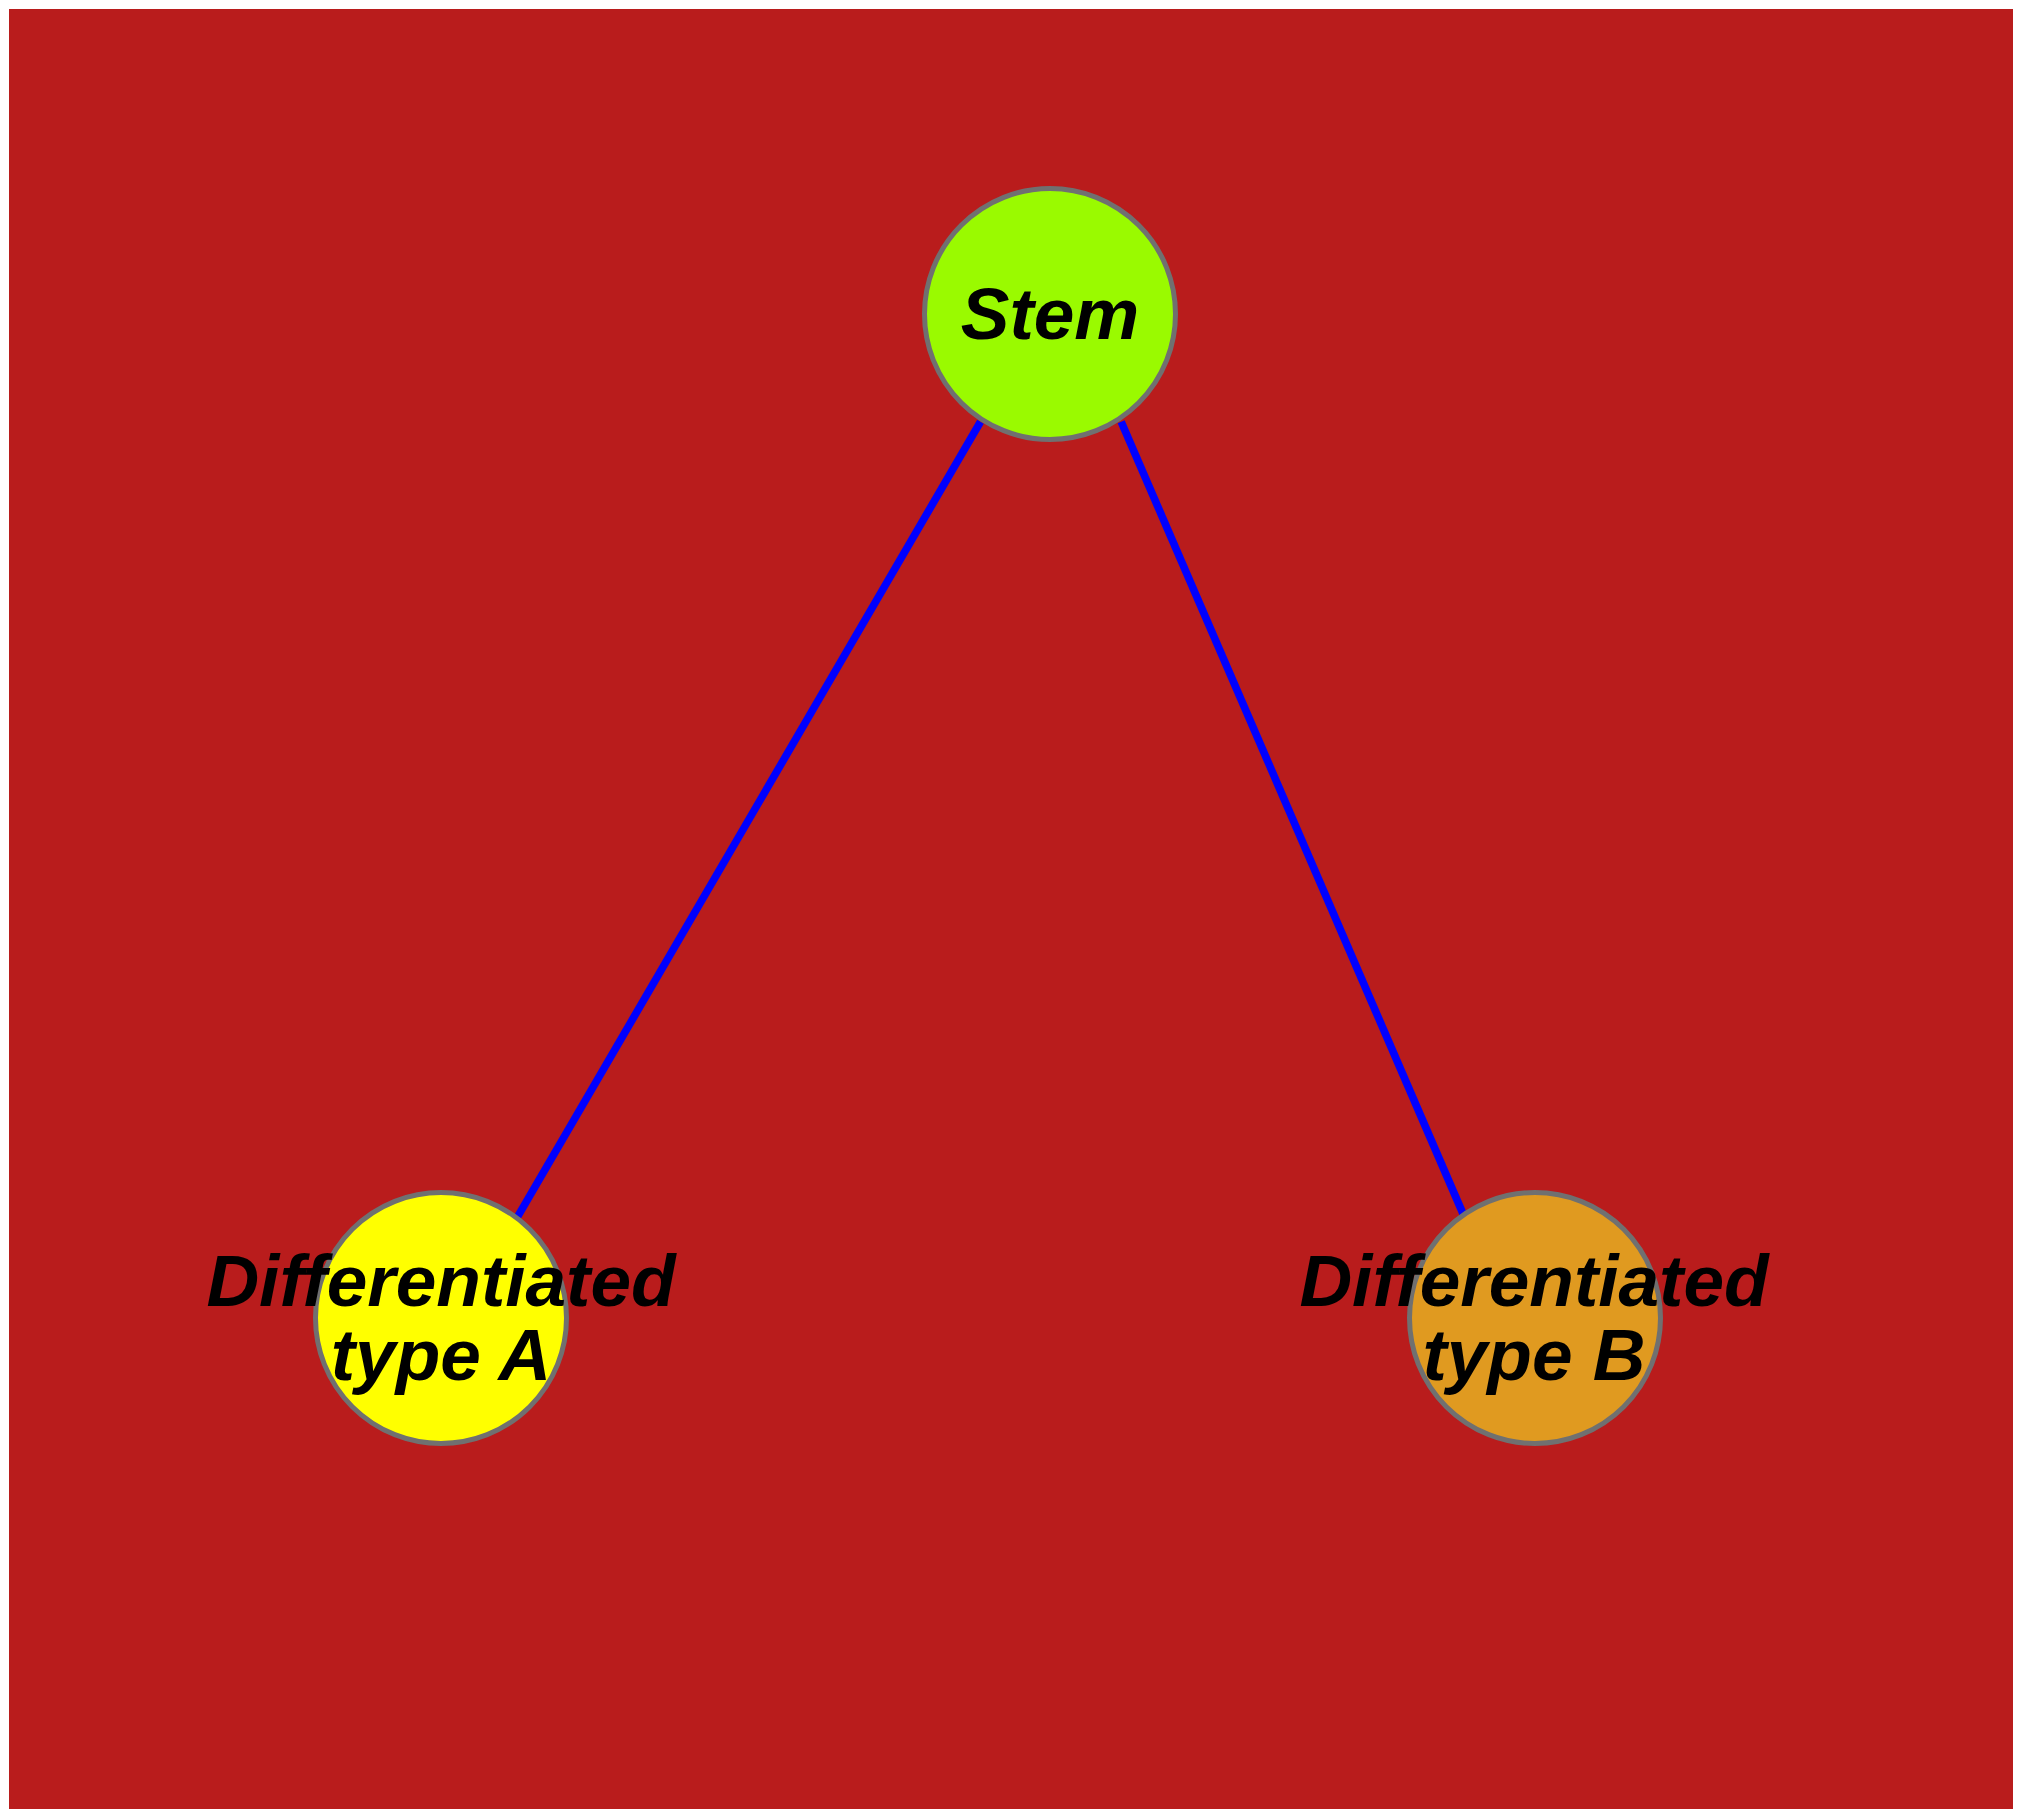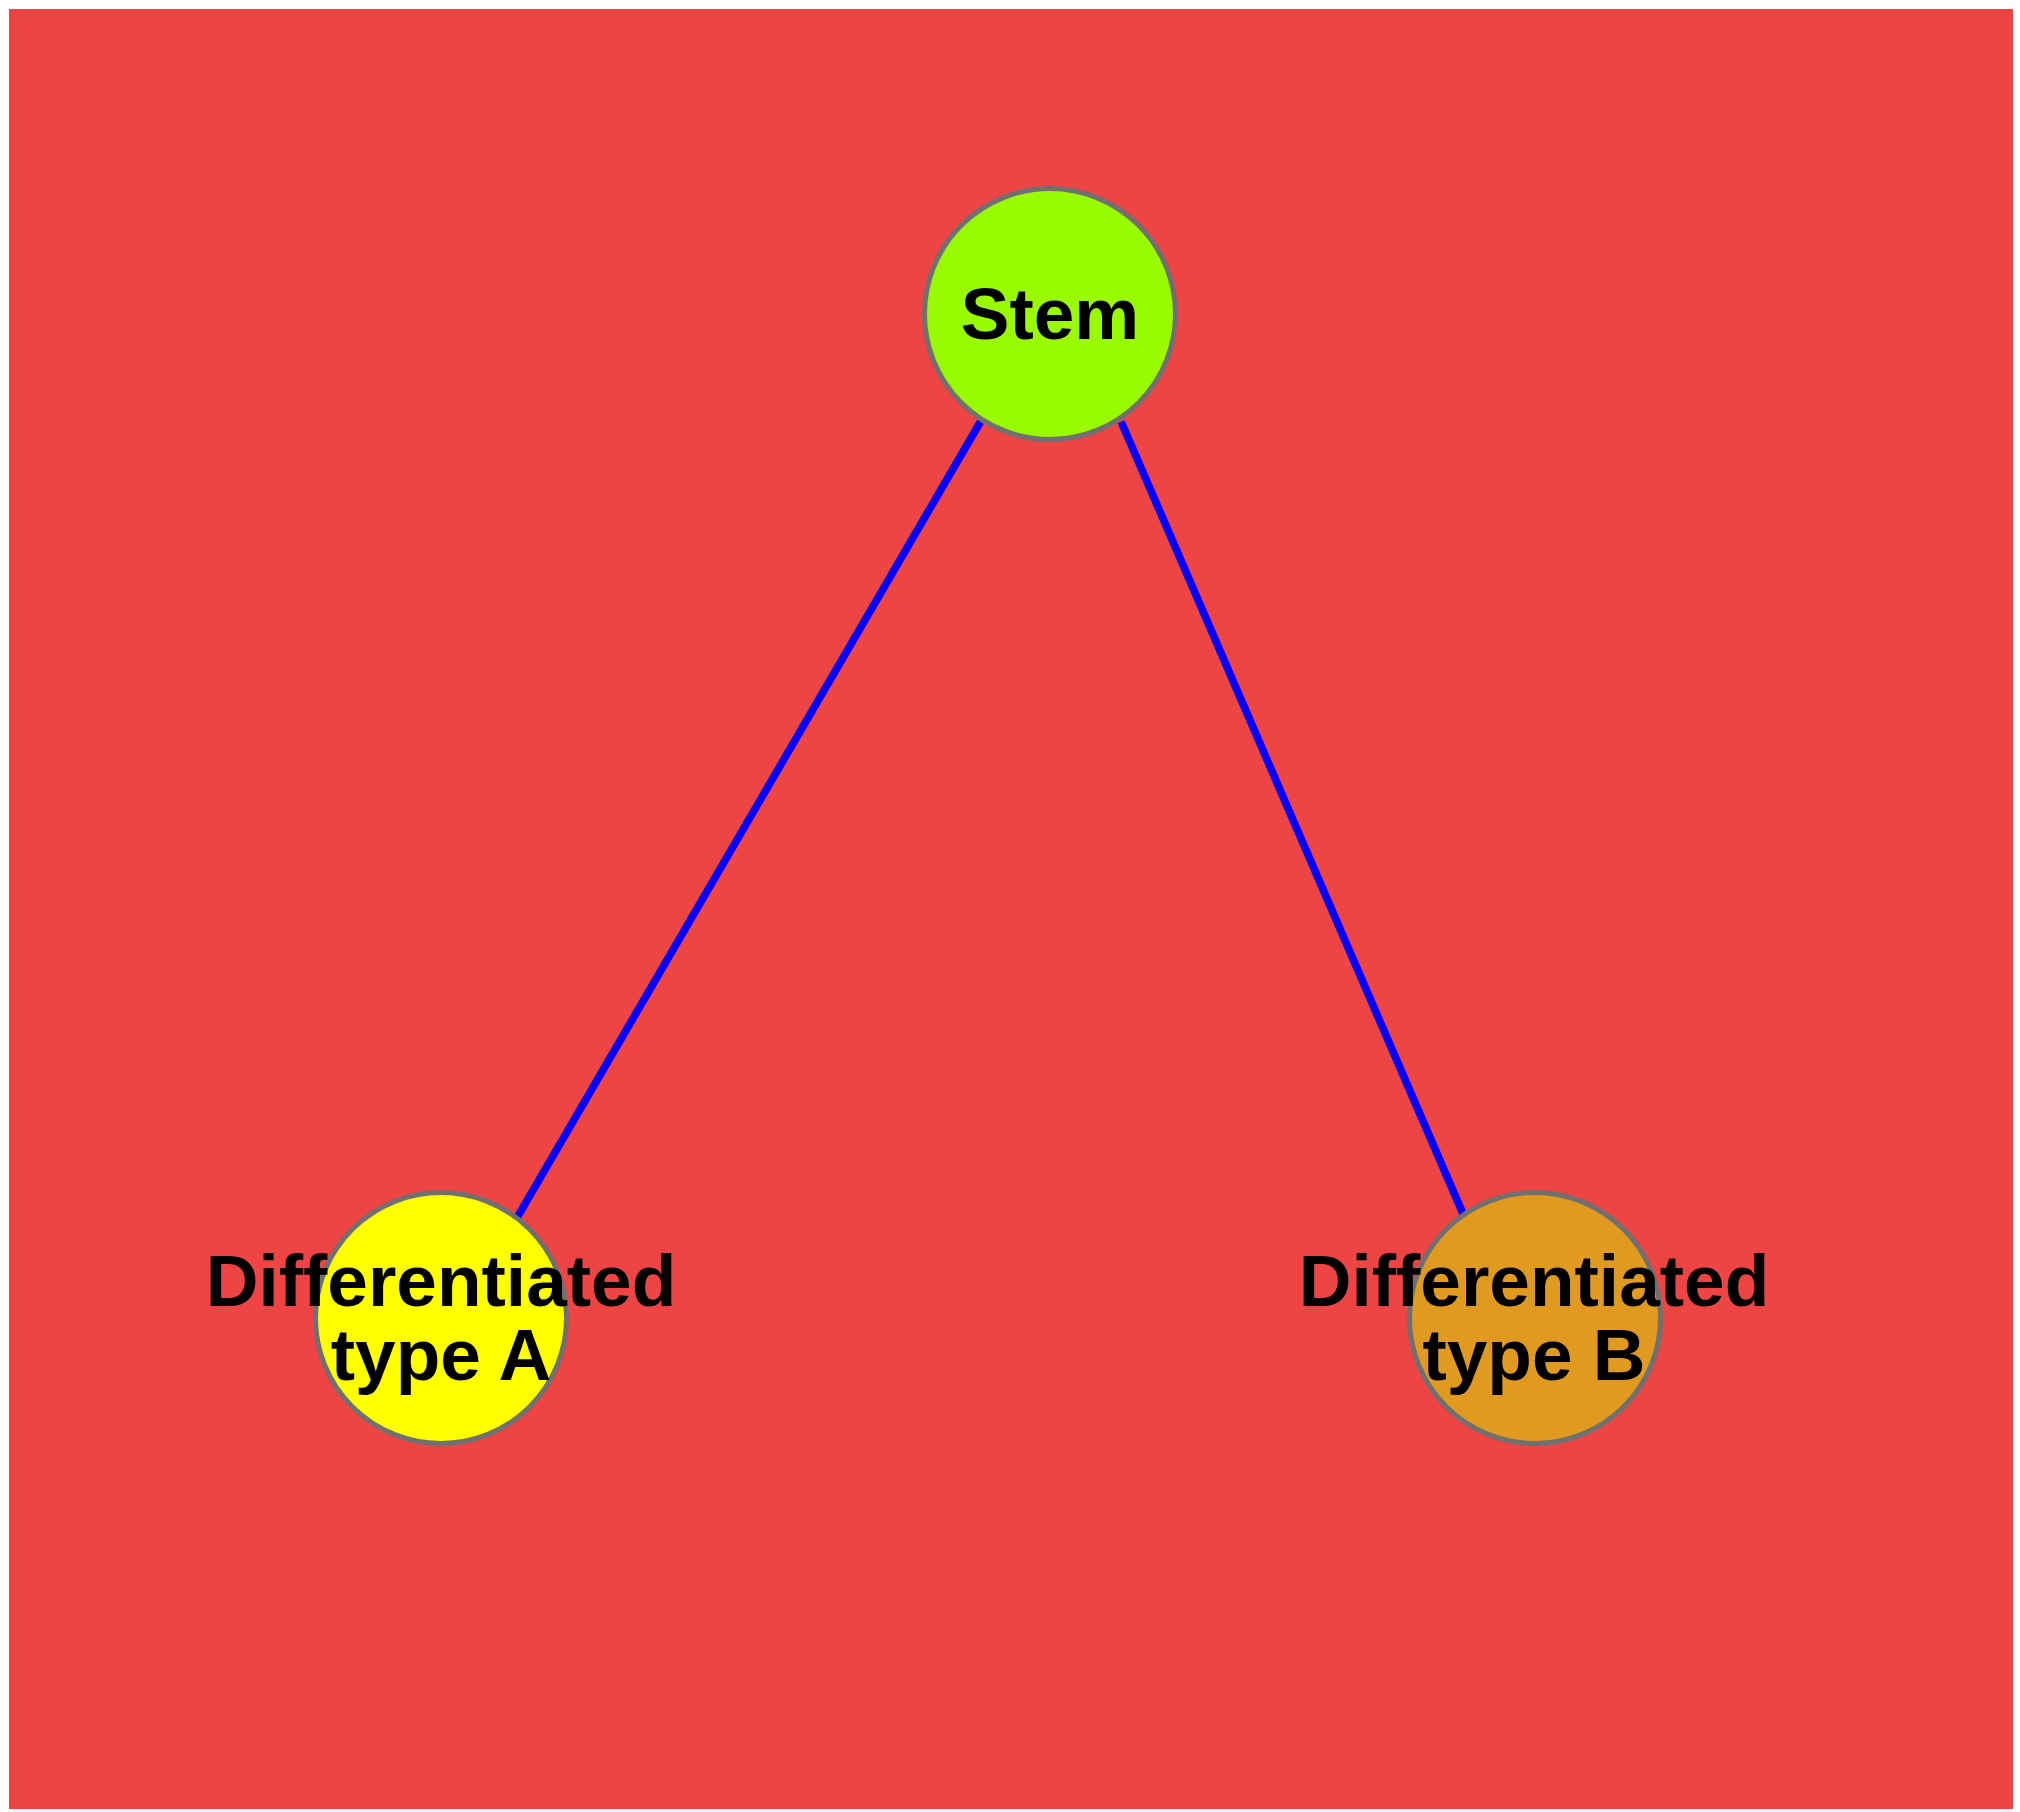--- a/index.html
+++ b/index.html
@@ -60,21 +60,21 @@
     line-height: 1.02;
     white-space: pre;
     pointer-events: none;
     letter-spacing: 0px;
   }
 </style>
 </head>
 <body>
 
 <div id="canvas">
-  <div id="plot-area" style="background: #ef4444;">
+  <div id="plot-area" style="background: #b91c1c; font-style: italic;">
 
     <svg id="edge-layer" viewBox="0 0 2364 2124" width="2004" height="1800" xmlns="http://www.w3.org/2000/svg">
       <line id="edge0" x1="1146" y1="487" x2="594" y2="1435" stroke="#0000ff" stroke-width="9" stroke-linecap="butt"></line>
       <line id="edge1" x1="1312" y1="487" x2="1719" y2="1430" stroke="#0000ff" stroke-width="9" stroke-linecap="butt"></line>
     </svg>
 
     <div id="node-layer">
 
       <div class="node" id="node-stem" style="left: 913px; top: 177px; width: 256px; height: 256px; background: rgb(154, 250, 0); border-color: rgb(112, 112, 112);"></div>
       <div class="node" id="node-diff-a" style="left: 304px; top: 1181px; width: 256px; height: 256px; background: rgb(255, 255, 0); border-color: rgb(112, 112, 112);"></div>

